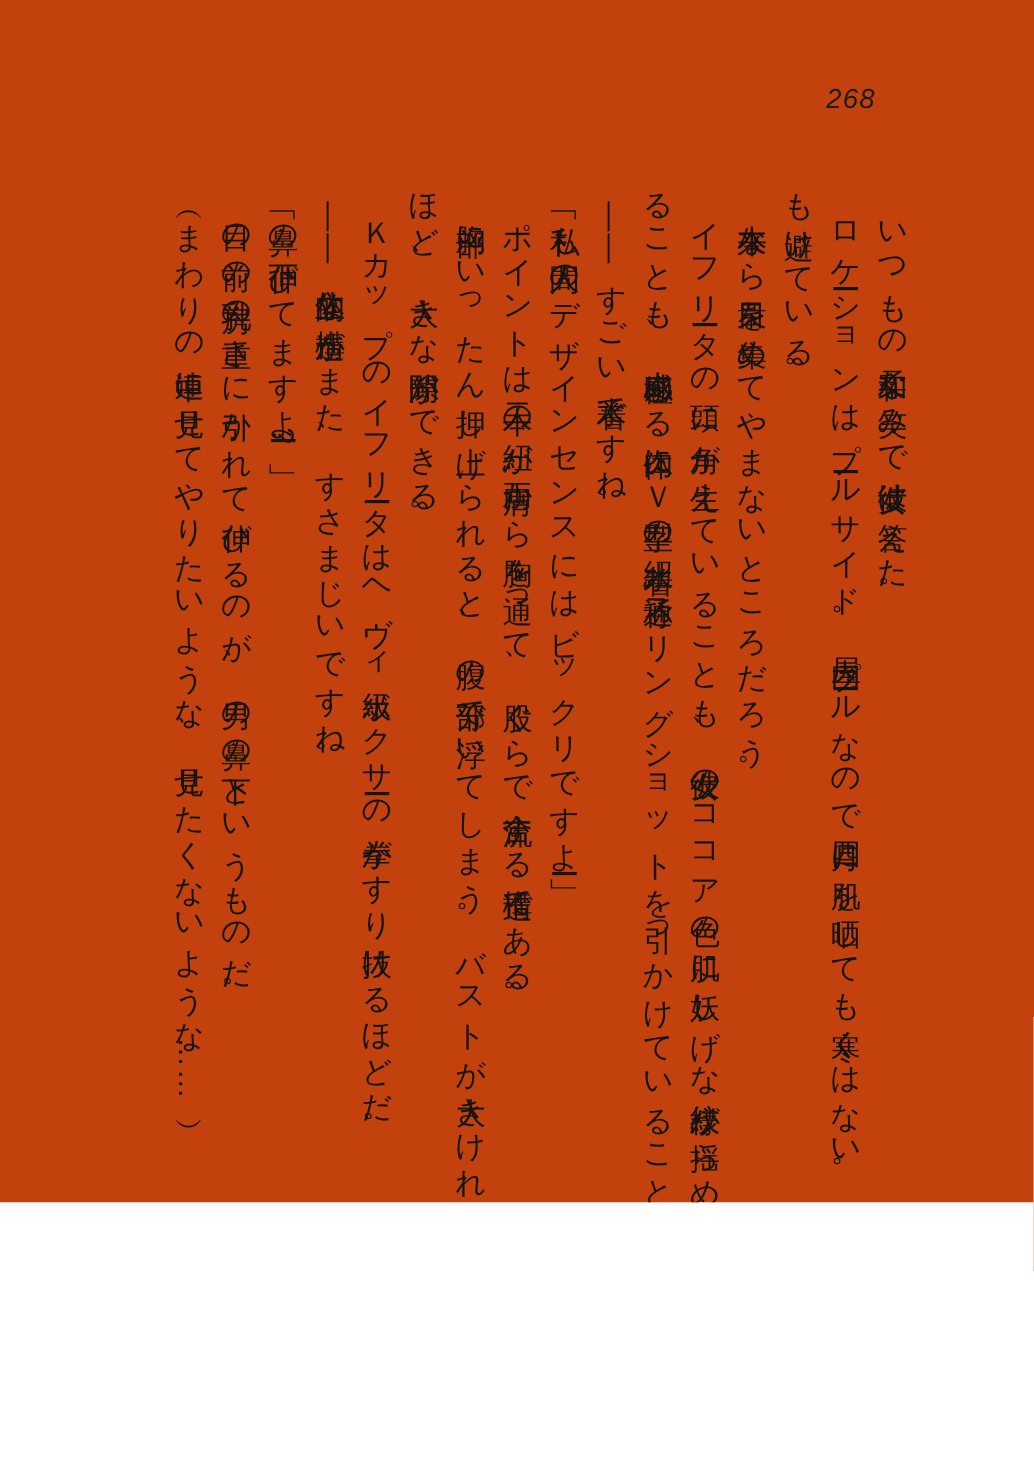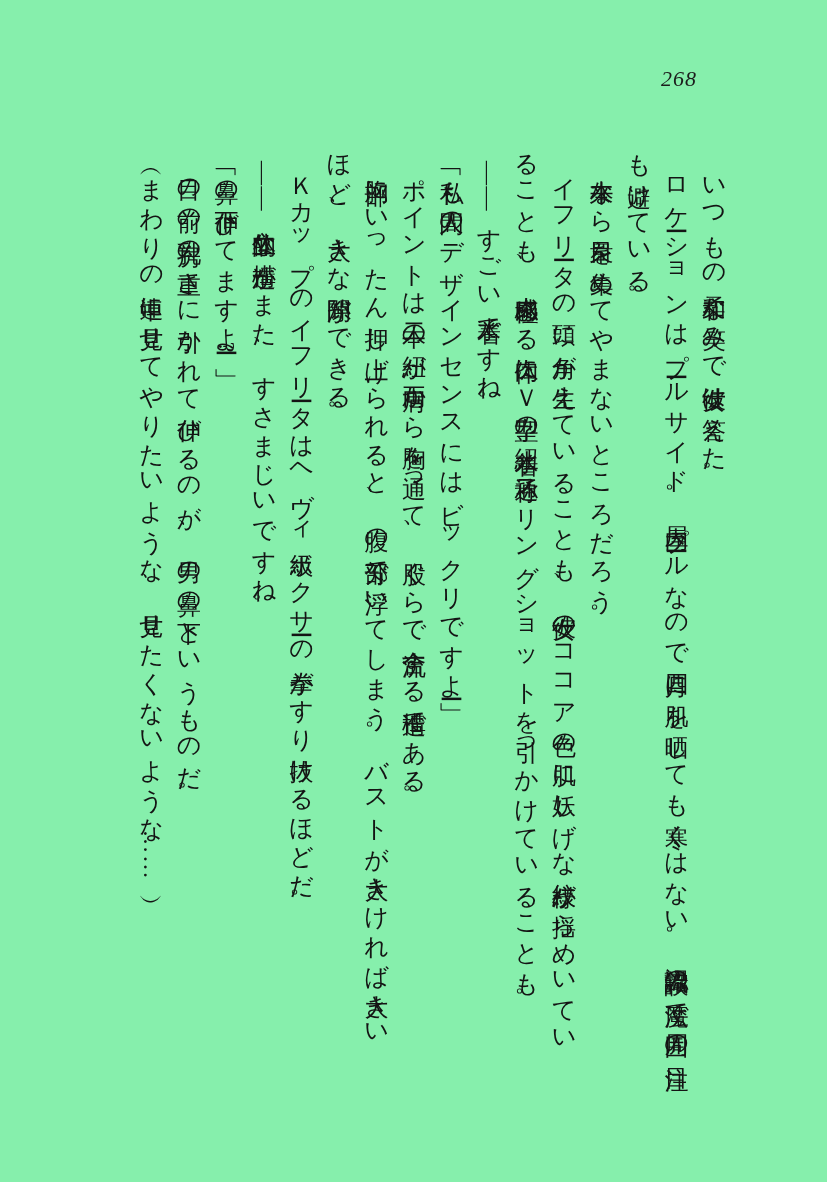--- a/index.html
+++ b/index.html
@@ -3,24 +3,24 @@
 <meta charset="utf-8">
 <style>
   html, body {
     margin: 0;
     padding: 0;
     background: #ffffff;
   }
   .page {
     position: relative;
     width: 827px;
-    height: 1182px;
-    background: #86efac;
+    height: 962px;
+    background: #c2410c;
     overflow: hidden;
-    font-family: Liberation Serif, serif;
+    font-family: Liberation Sans, sans-serif;
     color: #141414;
   }
   .page-number {
     position: absolute;
     top: 66px;
     left: 661px;
     font-size: 22px;
     font-style: italic;
     letter-spacing: 1px;
     color: #1c1c1c;

